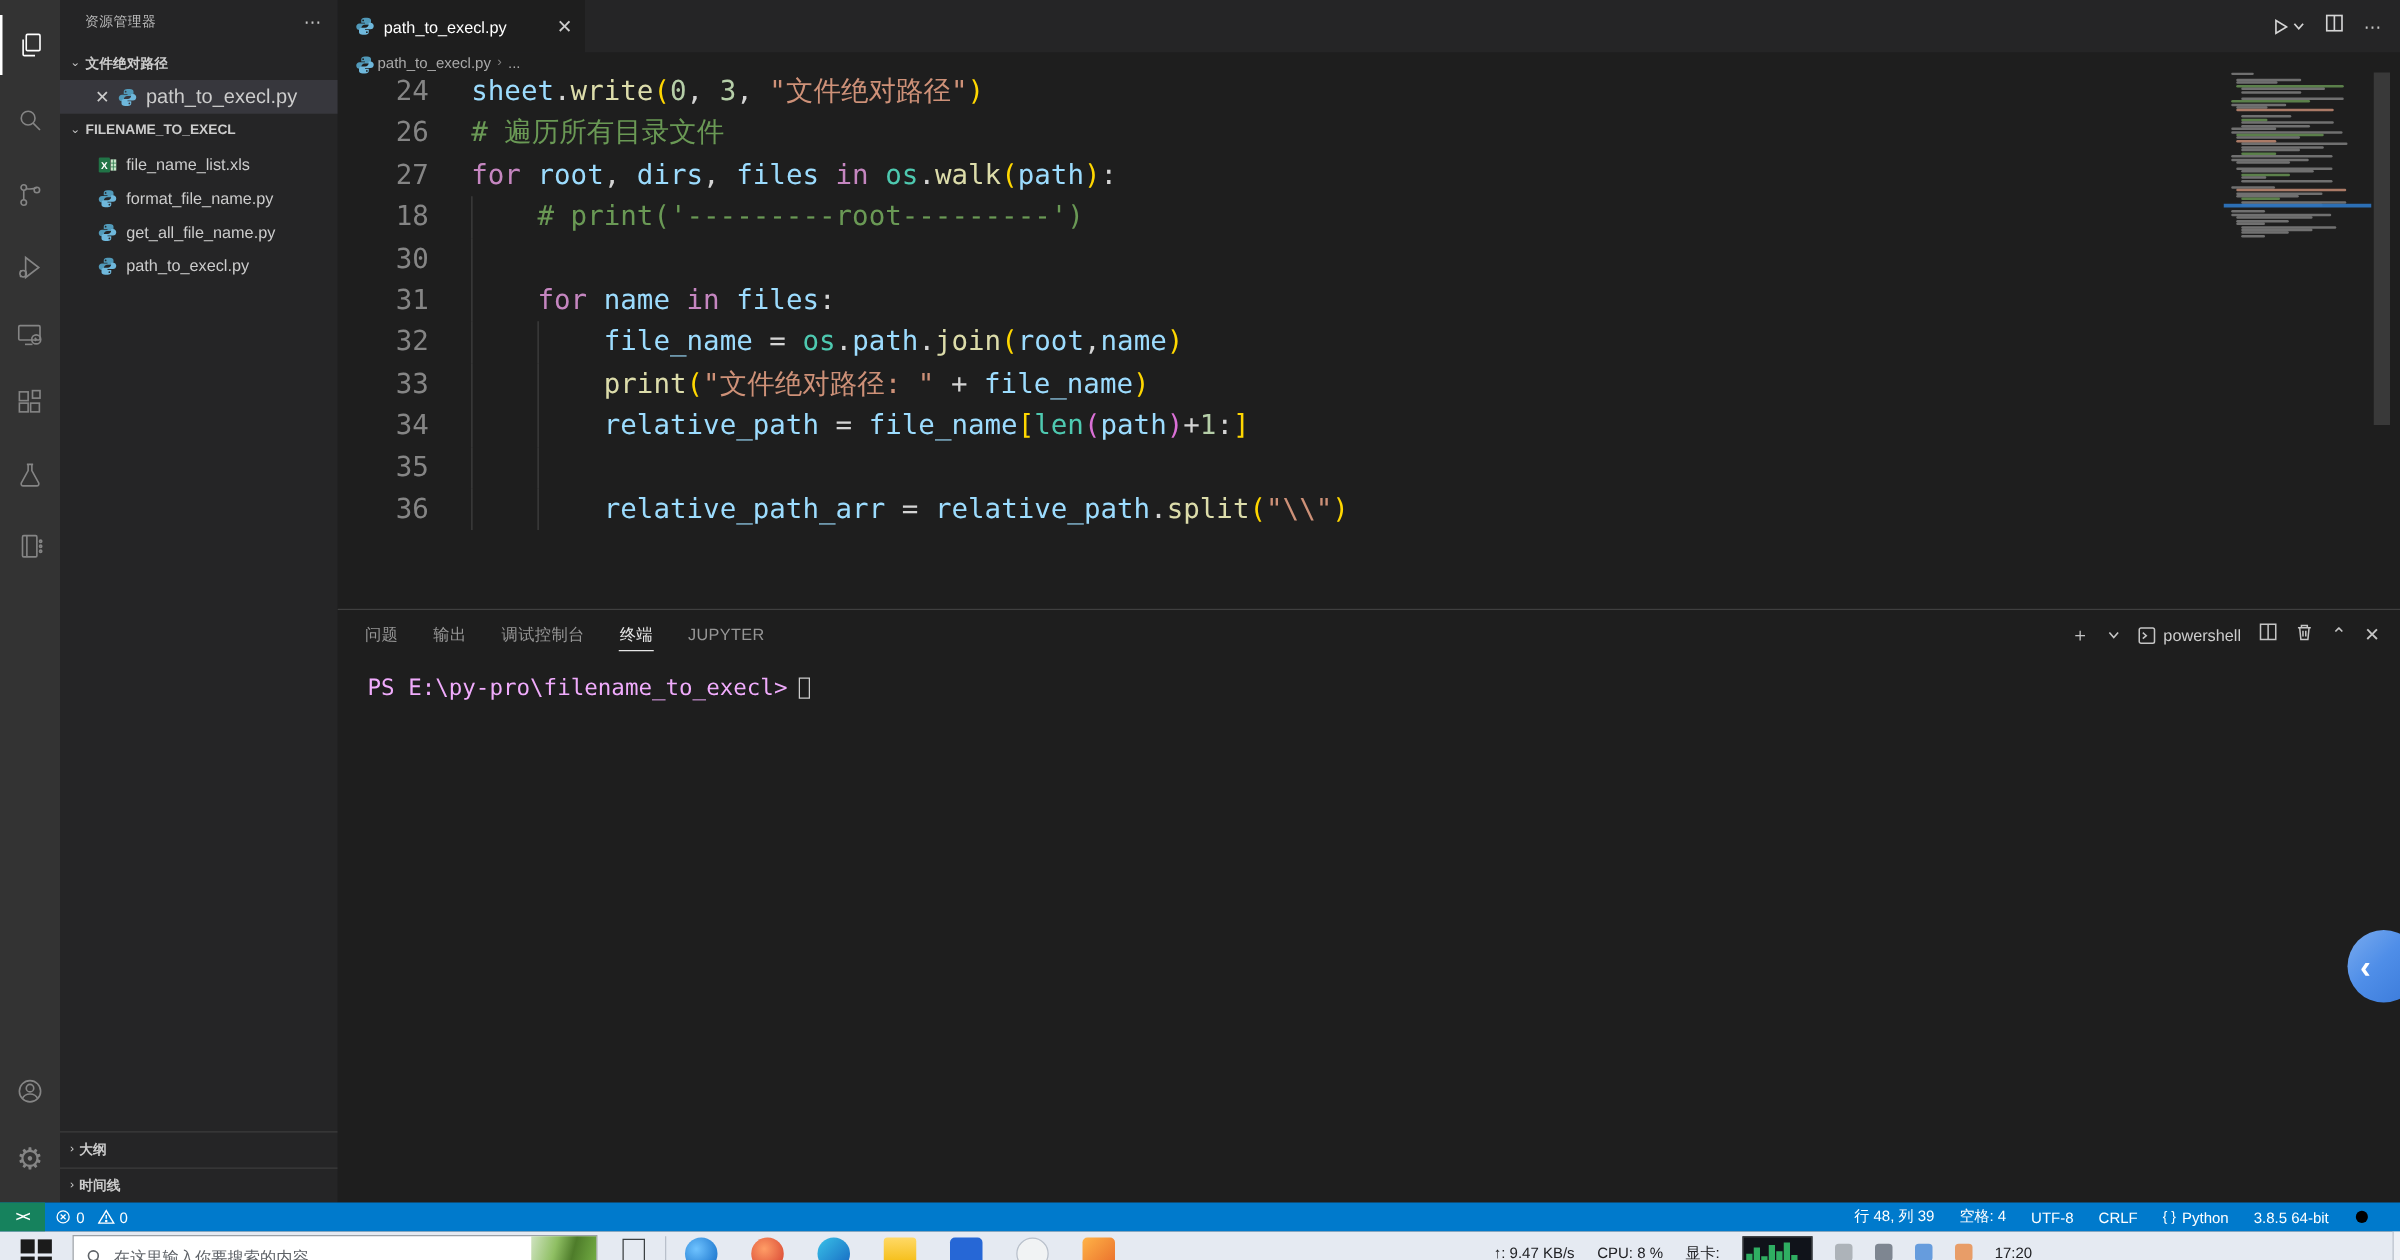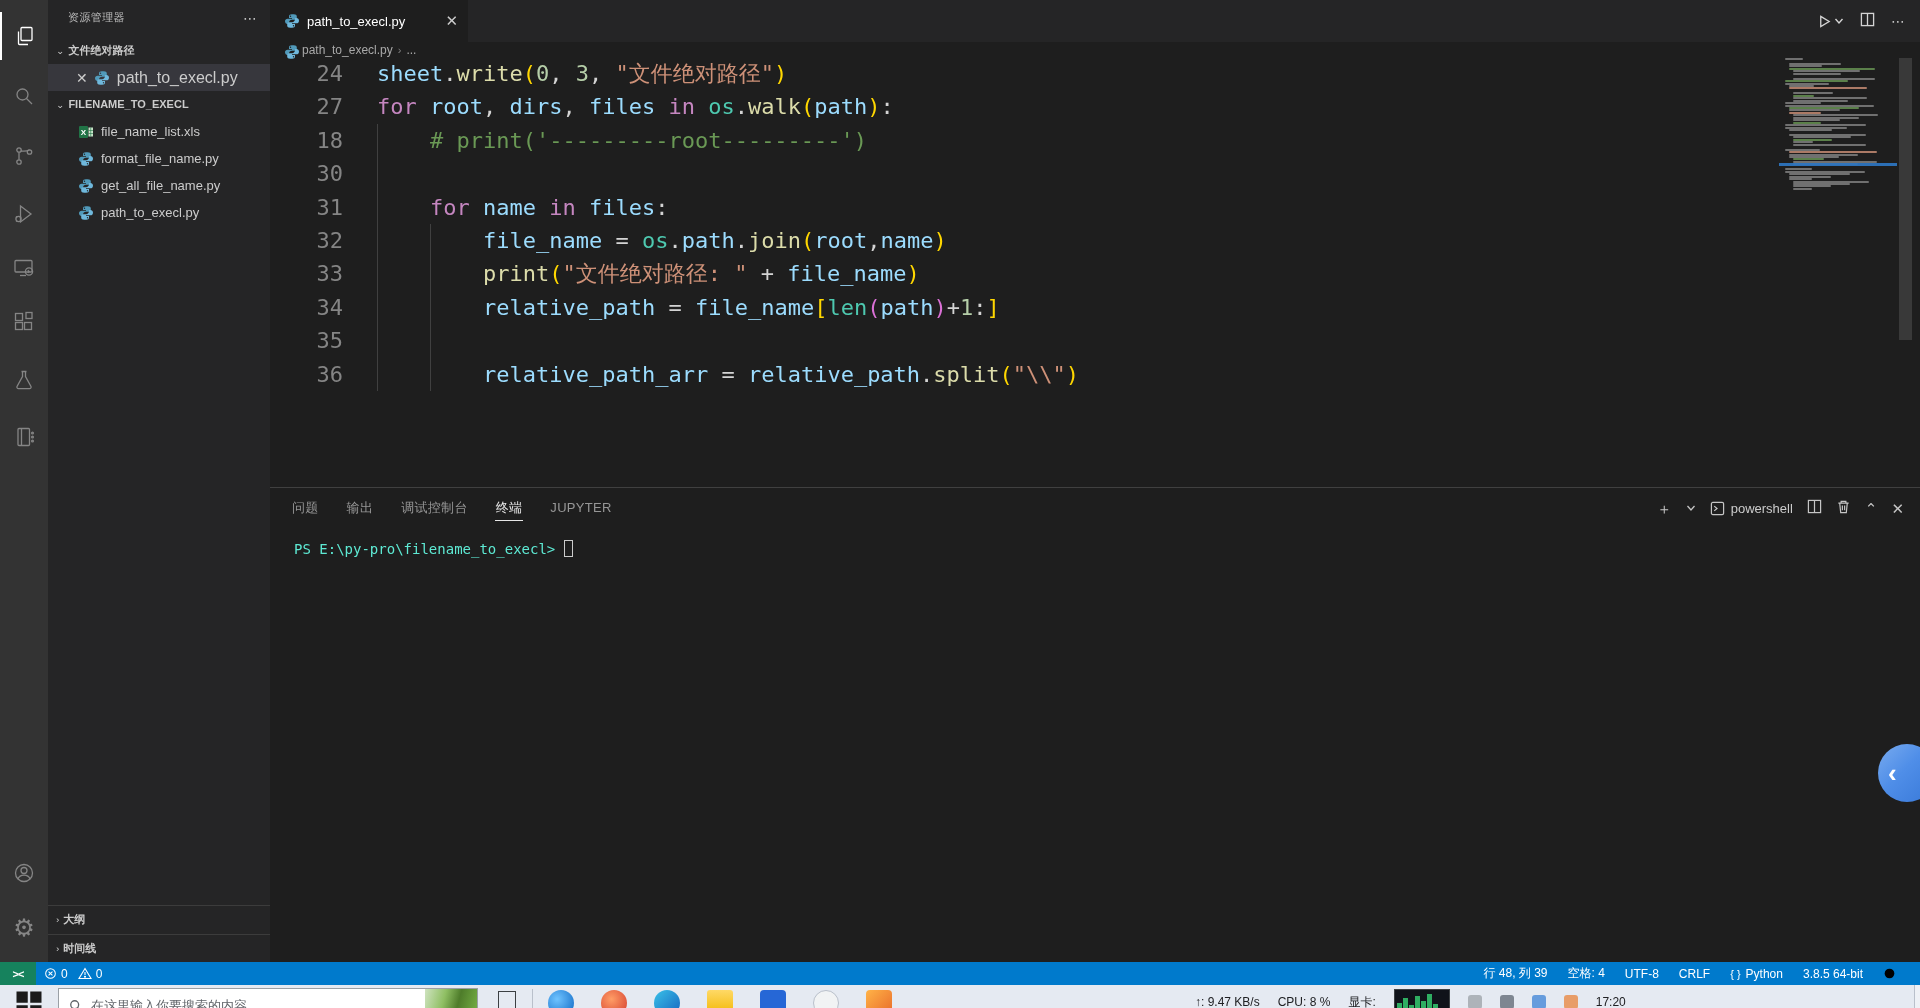--- a/index.html
+++ b/index.html
@@ -65,21 +65,21 @@
   
   #panel { position:absolute; left:270px; top:487px; width:1650px; height:475px; background:#1e1e1e; border-top:1px solid rgba(128,128,128,.35); }
   #panel-tabs { position:absolute; left:12px; top:0; height:40px; display:flex; align-items:center; gap:8px; }
   .panel-tab { position:relative; padding:0 10px; font-size:13px; color:#969696; height:40px; line-height:40px; cursor:pointer; letter-spacing:.3px; }
   .panel-tab.active { color:#e7e7e7; }
   .panel-tab.active::after { content:""; position:absolute; left:9px; right:9px; bottom:7px; height:1px; background:#e7e7e7; }
   #panel-actions { position:absolute; right:16px; top:0; height:40px; display:flex; align-items:center; gap:14px; color:#c5c5c5; }
   #panel-actions svg { stroke:#c5c5c5; fill:none; stroke-width:1.3; }
   .shell-pick { display:flex; align-items:center; gap:6px; font-size:13px; color:#cccccc; cursor:pointer; }
   .glyph-btn { font-size:15px; cursor:pointer; line-height:1; }
-  #terminal-body { position:absolute; left:24px; top:52px; font-family:"DejaVu Sans Mono","Liberation Mono",monospace; font-size:14px; color:#5eead4; display:flex; align-items:center; }
+  #terminal-body { position:absolute; left:24px; top:52px; font-family:"DejaVu Sans Mono","Liberation Mono",monospace; font-size:18px; color:#f0abfc; display:flex; align-items:center; }
   #term-cursor { display:inline-block; width:9px; height:17px; border:1px solid #cccccc; margin-left:9px; }
 
   
   #statusbar { position:absolute; left:0; top:962px; width:1920px; height:23px; background:#007acc; color:#ffffff; font-size:12px; z-index:6; }
   #remote-ind { position:absolute; left:0; top:0; width:36px; height:23px; background:#16825d; display:flex; align-items:center; justify-content:center; font-weight:bold; font-size:11px; letter-spacing:-1px; cursor:pointer; }
   #sb-left { position:absolute; left:44px; top:0; height:23px; display:flex; align-items:center; gap:4px; cursor:pointer; }
   #sb-left svg { stroke:#ffffff; fill:none; stroke-width:1.1; }
   #sb-right { position:absolute; right:24px; top:0; height:23px; display:flex; gap:20px; }
   .sb-item { display:flex; align-items:center; gap:5px; cursor:pointer; white-space:nowrap; }
   .sb-ico { font-size:11px; }
@@ -287,20 +287,21 @@
       <span class="ficon"><svg width="16" height="16" viewBox="0 0 16 16">
             <path fill="#519aba" d="M7.9 1.2c-1.9 0-2.9.8-2.9 2v1.9h3v.6H3.6C2.1 5.7 1 6.7 1 8.3s1.1 2.6 2.6 2.6h1.5V9.4c0-1.5 1.2-2.6 2.7-2.6h3c1.1 0 2-.9 2-2V3.2c0-1.2-1.1-2-3-2H7.9zM6.5 2.6a.7.7 0 1 1 0 1.4.7.7 0 0 1 0-1.4z"></path>
             <path fill="#6fb8dc" d="M8.1 14.8c1.9 0 2.9-.8 2.9-2v-1.9H8v-.6h4.4c1.5 0 2.6-1 2.6-2.6S13.9 5.1 12.4 5.1h-1.5v1.5c0 1.5-1.2 2.6-2.7 2.6h-3c-1.1 0-2 .9-2 2v1.6c0 1.2 1.1 2 3 2h1.9zm1.4-1.4a.7.7 0 1 1 0-1.4.7.7 0 0 1 0 1.4z"></path>
           </svg></span>
       <span>path_to_execl.py</span>
       <span class="bc-sep">›</span>
       <span>...</span>
     </div>
     <div id="code-area">
         <div class="code-row"><span class="ln">24</span><span class="ctext" style="margin-left:0px"><span style="color:#9CDCFE">sheet</span><span style="color:#D4D4D4">.</span><span style="color:#DCDCAA">write</span><span style="color:#FFD700">(</span><span style="color:#B5CEA8">0</span><span style="color:#D4D4D4">, </span><span style="color:#B5CEA8">3</span><span style="color:#D4D4D4">, </span><span style="color:#CE9178">"文件绝对路径"</span><span style="color:#FFD700">)</span></span></div>
+        <div class="code-row"><span class="ln">26</span><span class="ctext" style="margin-left:0px"><span style="color:#6A9955"># 遍历所有目录文件</span></span></div>
         <div class="code-row"><span class="ln">27</span><span class="ctext" style="margin-left:0px"><span style="color:#C586C0">for</span><span style="color:#D4D4D4"> </span><span style="color:#9CDCFE">root</span><span style="color:#D4D4D4">, </span><span style="color:#9CDCFE">dirs</span><span style="color:#D4D4D4">, </span><span style="color:#9CDCFE">files</span><span style="color:#D4D4D4"> </span><span style="color:#C586C0">in</span><span style="color:#D4D4D4"> </span><span style="color:#4EC9B0">os</span><span style="color:#D4D4D4">.</span><span style="color:#DCDCAA">walk</span><span style="color:#FFD700">(</span><span style="color:#9CDCFE">path</span><span style="color:#FFD700">)</span><span style="color:#D4D4D4">:</span></span></div>
         <div class="code-row"><span class="ln">18</span><span class="iguide" style="left:107px"></span><span class="ctext" style="margin-left:53px"><span style="color:#6A9955"># print('---------root---------')</span></span></div>
         <div class="code-row"><span class="ln">30</span><span class="iguide" style="left:107px"></span><span class="ctext" style="margin-left:0px"></span></div>
         <div class="code-row"><span class="ln">31</span><span class="iguide" style="left:107px"></span><span class="ctext" style="margin-left:53px"><span style="color:#C586C0">for</span><span style="color:#D4D4D4"> </span><span style="color:#9CDCFE">name</span><span style="color:#D4D4D4"> </span><span style="color:#C586C0">in</span><span style="color:#D4D4D4"> </span><span style="color:#9CDCFE">files</span><span style="color:#D4D4D4">:</span></span></div>
         <div class="code-row"><span class="ln">32</span><span class="iguide" style="left:107px"></span><span class="iguide" style="left:160px"></span><span class="ctext" style="margin-left:106px"><span style="color:#9CDCFE">file_name</span><span style="color:#D4D4D4"> = </span><span style="color:#4EC9B0">os</span><span style="color:#D4D4D4">.</span><span style="color:#9CDCFE">path</span><span style="color:#D4D4D4">.</span><span style="color:#DCDCAA">join</span><span style="color:#FFD700">(</span><span style="color:#9CDCFE">root</span><span style="color:#D4D4D4">,</span><span style="color:#9CDCFE">name</span><span style="color:#FFD700">)</span></span></div>
         <div class="code-row"><span class="ln">33</span><span class="iguide" style="left:107px"></span><span class="iguide" style="left:160px"></span><span class="ctext" style="margin-left:106px"><span style="color:#DCDCAA">print</span><span style="color:#FFD700">(</span><span style="color:#CE9178">"文件绝对路径: "</span><span style="color:#D4D4D4"> + </span><span style="color:#9CDCFE">file_name</span><span style="color:#FFD700">)</span></span></div>
         <div class="code-row"><span class="ln">34</span><span class="iguide" style="left:107px"></span><span class="iguide" style="left:160px"></span><span class="ctext" style="margin-left:106px"><span style="color:#9CDCFE">relative_path</span><span style="color:#D4D4D4"> = </span><span style="color:#9CDCFE">file_name</span><span style="color:#FFD700">[</span><span style="color:#4EC9B0">len</span><span style="color:#DA70D6">(</span><span style="color:#9CDCFE">path</span><span style="color:#DA70D6">)</span><span style="color:#D4D4D4">+</span><span style="color:#B5CEA8">1</span><span style="color:#D4D4D4">:</span><span style="color:#FFD700">]</span></span></div>
         <div class="code-row"><span class="ln">35</span><span class="iguide" style="left:107px"></span><span class="iguide" style="left:160px"></span></div>
         <div class="code-row"><span class="ln">36</span><span class="iguide" style="left:107px"></span><span class="iguide" style="left:160px"></span><span class="ctext" style="margin-left:106px"><span style="color:#9CDCFE">relative_path_arr</span><span style="color:#D4D4D4"> = </span><span style="color:#9CDCFE">relative_path</span><span style="color:#D4D4D4">.</span><span style="color:#DCDCAA">split</span><span style="color:#FFD700">(</span><span style="color:#CE9178">"\\"</span><span style="color:#FFD700">)</span></span></div>
       </div>

